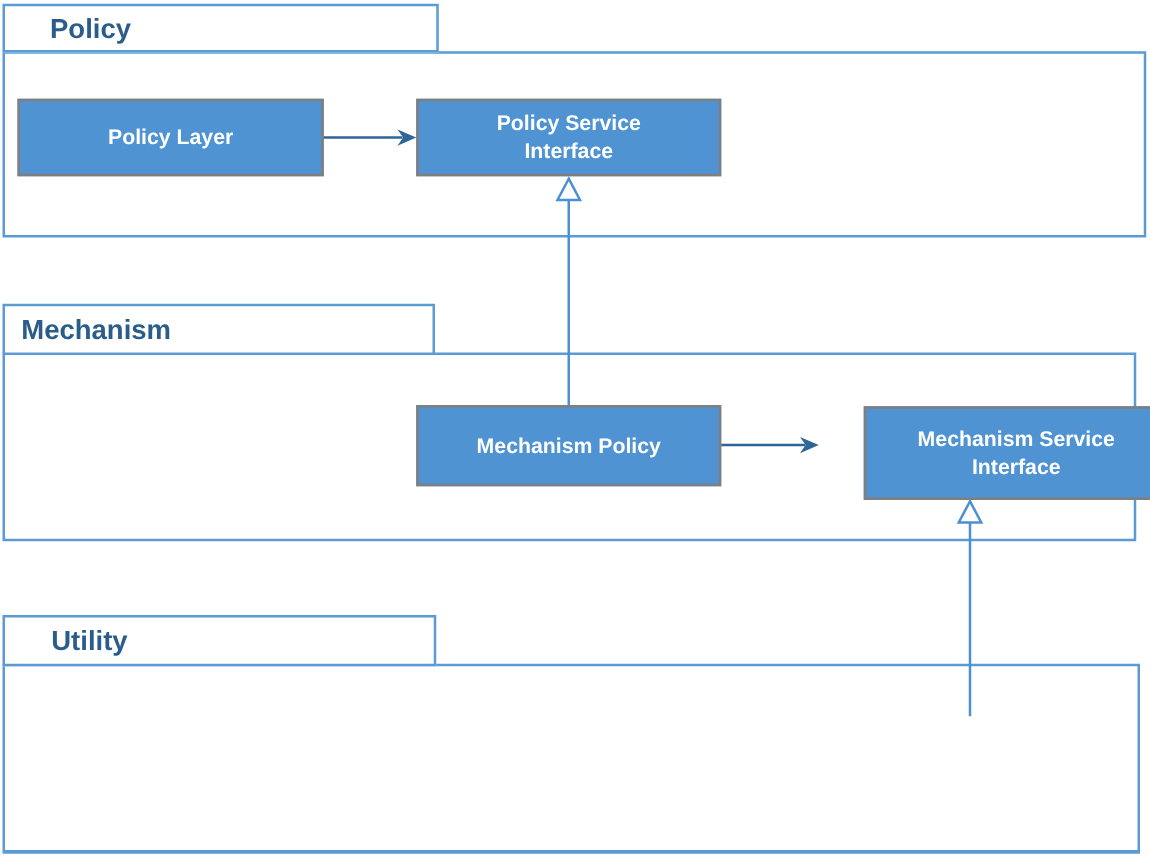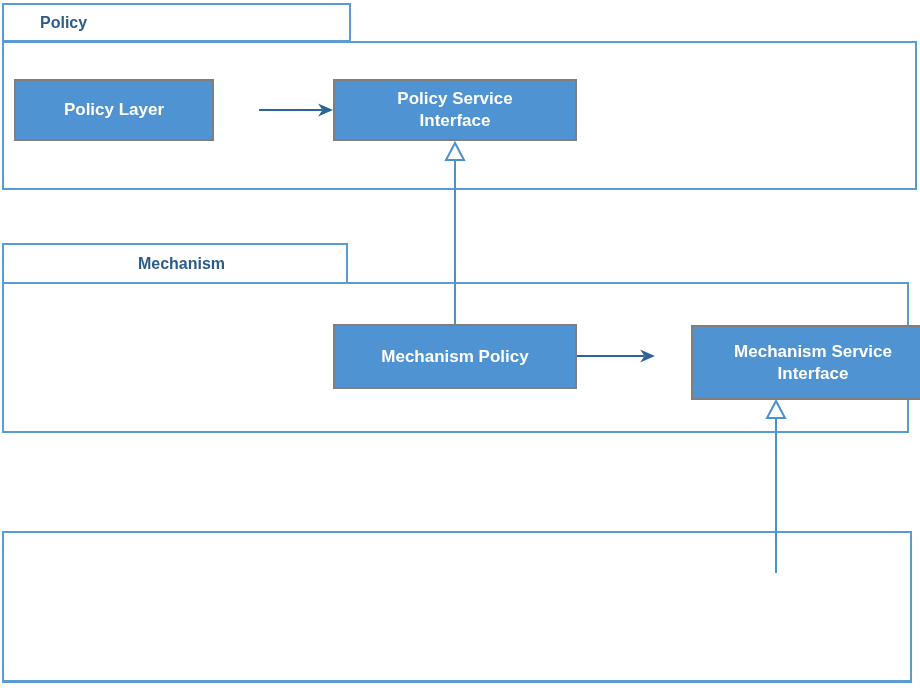--- a/index.html
+++ b/index.html
@@ -22,30 +22,30 @@
     background: #ffffff;
     border: 2px solid var(--package-border, #5b9bd5);
   }
   .pkg-tab {
     display: flex;
     align-items: center;
     z-index: 2;
   }
   .pkg-body { z-index: 1; }
   .pkg-label {
-    font-size: 16px;
+    font-size: 22px;
     font-weight: bold;
     color: var(--package-label, #2b5d8b);
     white-space: nowrap;
   }
   .pol-tab  { left: 2px; top: 3px;   width: 349px; height: 39px; }
   .pol-tab .pkg-label { padding-left: 36px; }
   .pol-body { left: 2px; top: 41px;  width: 915px; height: 149px; }
 
-  .mech-tab  { left: 2px; top: 243px; width: 346px; height: 41px; justify-content: center; }
+  .mech-tab  { left: 2px; top: 243px; width: 346px; height: 41px; }
   .mech-tab .pkg-label { padding-left: 13px; }
   .mech-body { left: 2px; top: 282px; width: 907px; height: 151px; }
 
   .util-tab  { left: 2px; top: 492px; width: 347px; height: 41px; }
   .util-tab .pkg-label { padding-left: 37px; }
   .util-body { left: 2px; top: 531px; width: 910px; height: 152px; border-bottom-width: 3px; }
 
   
   .node {
     position: absolute;
@@ -60,21 +60,21 @@
   }
   .node-line {
     display: block;
     color: var(--node-text, #ffffff);
     font-size: 17px;
     font-weight: bold;
     line-height: 22px;
     text-align: center;
     white-space: nowrap;
   }
-  .n-pl  { left: 14px;  top: 79px;  width: 200px; height: 62px; }
+  .n-pl  { left: 14px;  top: 79px;  width: 245px; height: 62px; }
   .n-psi { left: 333px; top: 79px;  width: 244px; height: 62px; }
   .n-ml  { left: 333px; top: 324px; width: 244px; height: 65px; }
   .n-msi { left: 691px; top: 325px; width: 244px; height: 75px; }
   .n-ul  { left: 654px; top: 573px; width: 245px; height: 64px; }
 
   
   .edges {
     position: absolute;
     left: 0; top: 0;
     width: 920px;
@@ -96,20 +96,23 @@
   <div class="pkg-tab pol-tab">
     <span class="pkg-label">Policy</span>
   </div>
 
   <div class="pkg-body mech-body"></div>
   <div class="pkg-tab mech-tab">
     <span class="pkg-label">Mechanism</span>
   </div>
 
   <div class="pkg-body util-body"></div>
+  <div class="pkg-tab util-tab">
+    <span class="pkg-label">Utility</span>
+  </div>
 
   <div class="node n-pl">
     <span class="node-line">Policy Layer</span>
   </div>
 
   <div class="node n-psi">
     <span class="node-line">Policy Service</span>
     <span class="node-line">Interface</span>
   </div>
 

